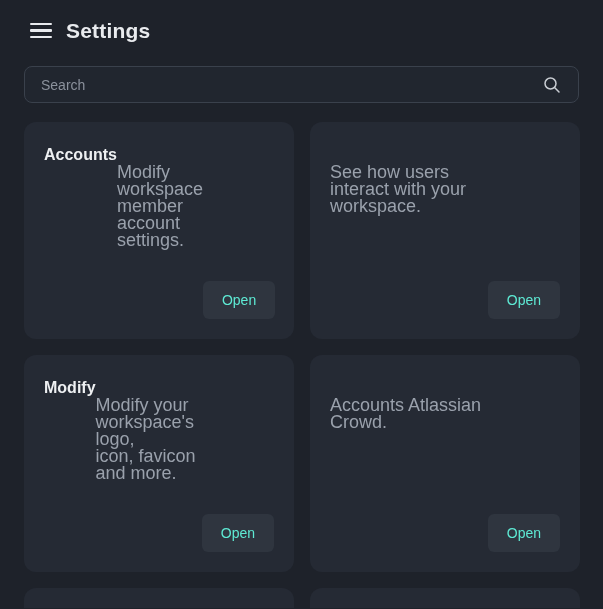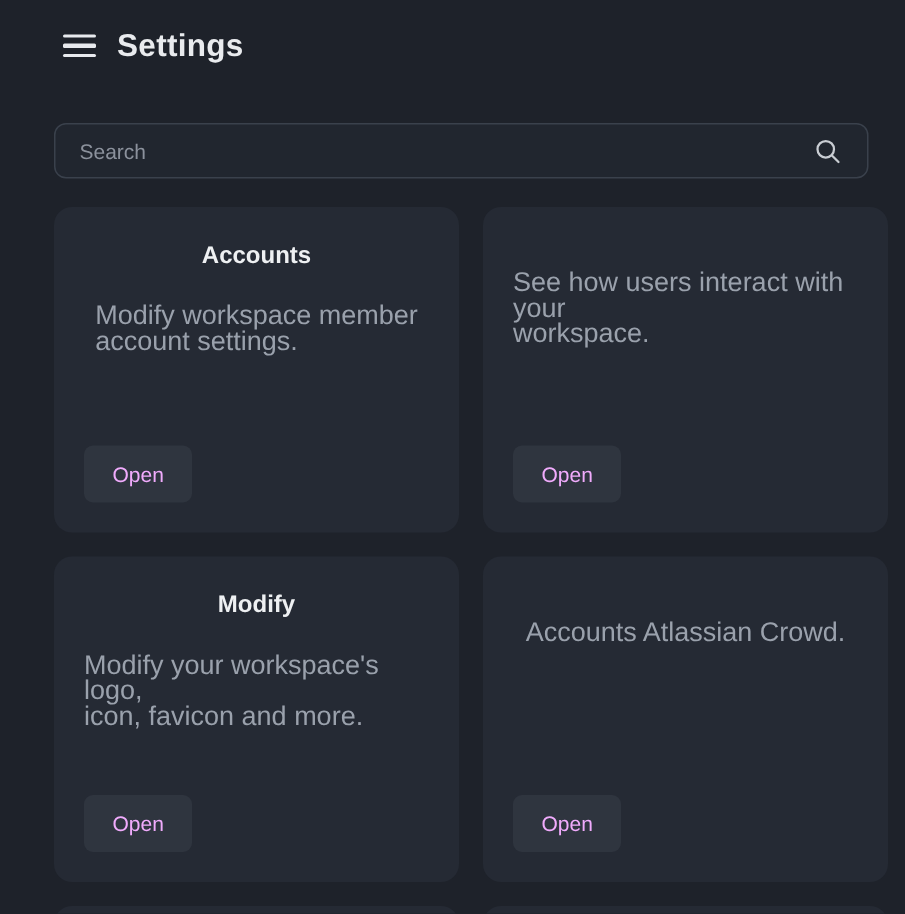--- a/index.html
+++ b/index.html
@@ -2,21 +2,21 @@
 <html><head>
 <meta charset="utf-8">
 <style>
   * { margin: 0; padding: 0; box-sizing: border-box; }
   html, body { width: 603px; height: 609px; overflow: hidden; }
   body {
     background: #1e222a;
     font-family: "Liberation Sans", sans-serif;
     color: #eef0f2;
   }
-  .page { width: 603px; height: 609px; position: relative; overflow: hidden; padding-left: 12px; }
+  .page { width: 603px; height: 609px; position: relative; overflow: hidden; }
 
   
   .header {
     display: flex;
     align-items: center;
     padding: 13px 0 0 30px;
     height: 48px;
   }
   .hamburger {
     width: 22px;
@@ -40,21 +40,21 @@
     margin-left: 14px;
     font-size: 21px;
     font-weight: 700;
     color: #e9ebee;
     letter-spacing: 0.2px;
   }
 
   
   .search-wrap {
     position: relative;
-    margin: 34px 24px 0 24px;
+    margin: 18px 24px 0 24px;
   }
   .search-input {
     width: 100%;
     height: 37px;
     background: #21262f;
     border: 1px solid #3a414c;
     border-radius: 8px;
     color: #d7dae0;
     font-family: "Liberation Sans", sans-serif;
     font-size: 14px;
@@ -80,41 +80,39 @@
     grid-template-columns: 270px 270px;
     gap: 16px;
     margin: 19px 24px 0 24px;
   }
   .card {
     background: #252a34;
     border-radius: 12px;
     height: 217px;
     padding: 20px;
     display: flex;
-    flex-direction: column;
-    align-items: center;
   }
   .card-title {
     font-size: 16px;
     font-weight: 700;
     color: #eef0f2;
     margin-top: 4px;
   }
   .card-desc {
     margin-top: 22px;
     font-size: 18px;
     line-height: 17px;
     color: #9aa1ac;
     white-space: pre-line;
   }
   .open-button {
     margin-top: auto;
     align-self: flex-start;
     background: #2f353f;
-    color: #f0abfc;
+    color: #5eead4;
     border: none;
     border-radius: 6px;
     font-family: "Liberation Sans", sans-serif;
     font-size: 14px;
     padding: 11px 19px;
     cursor: pointer;
   }
 
   
   .partial-row {

